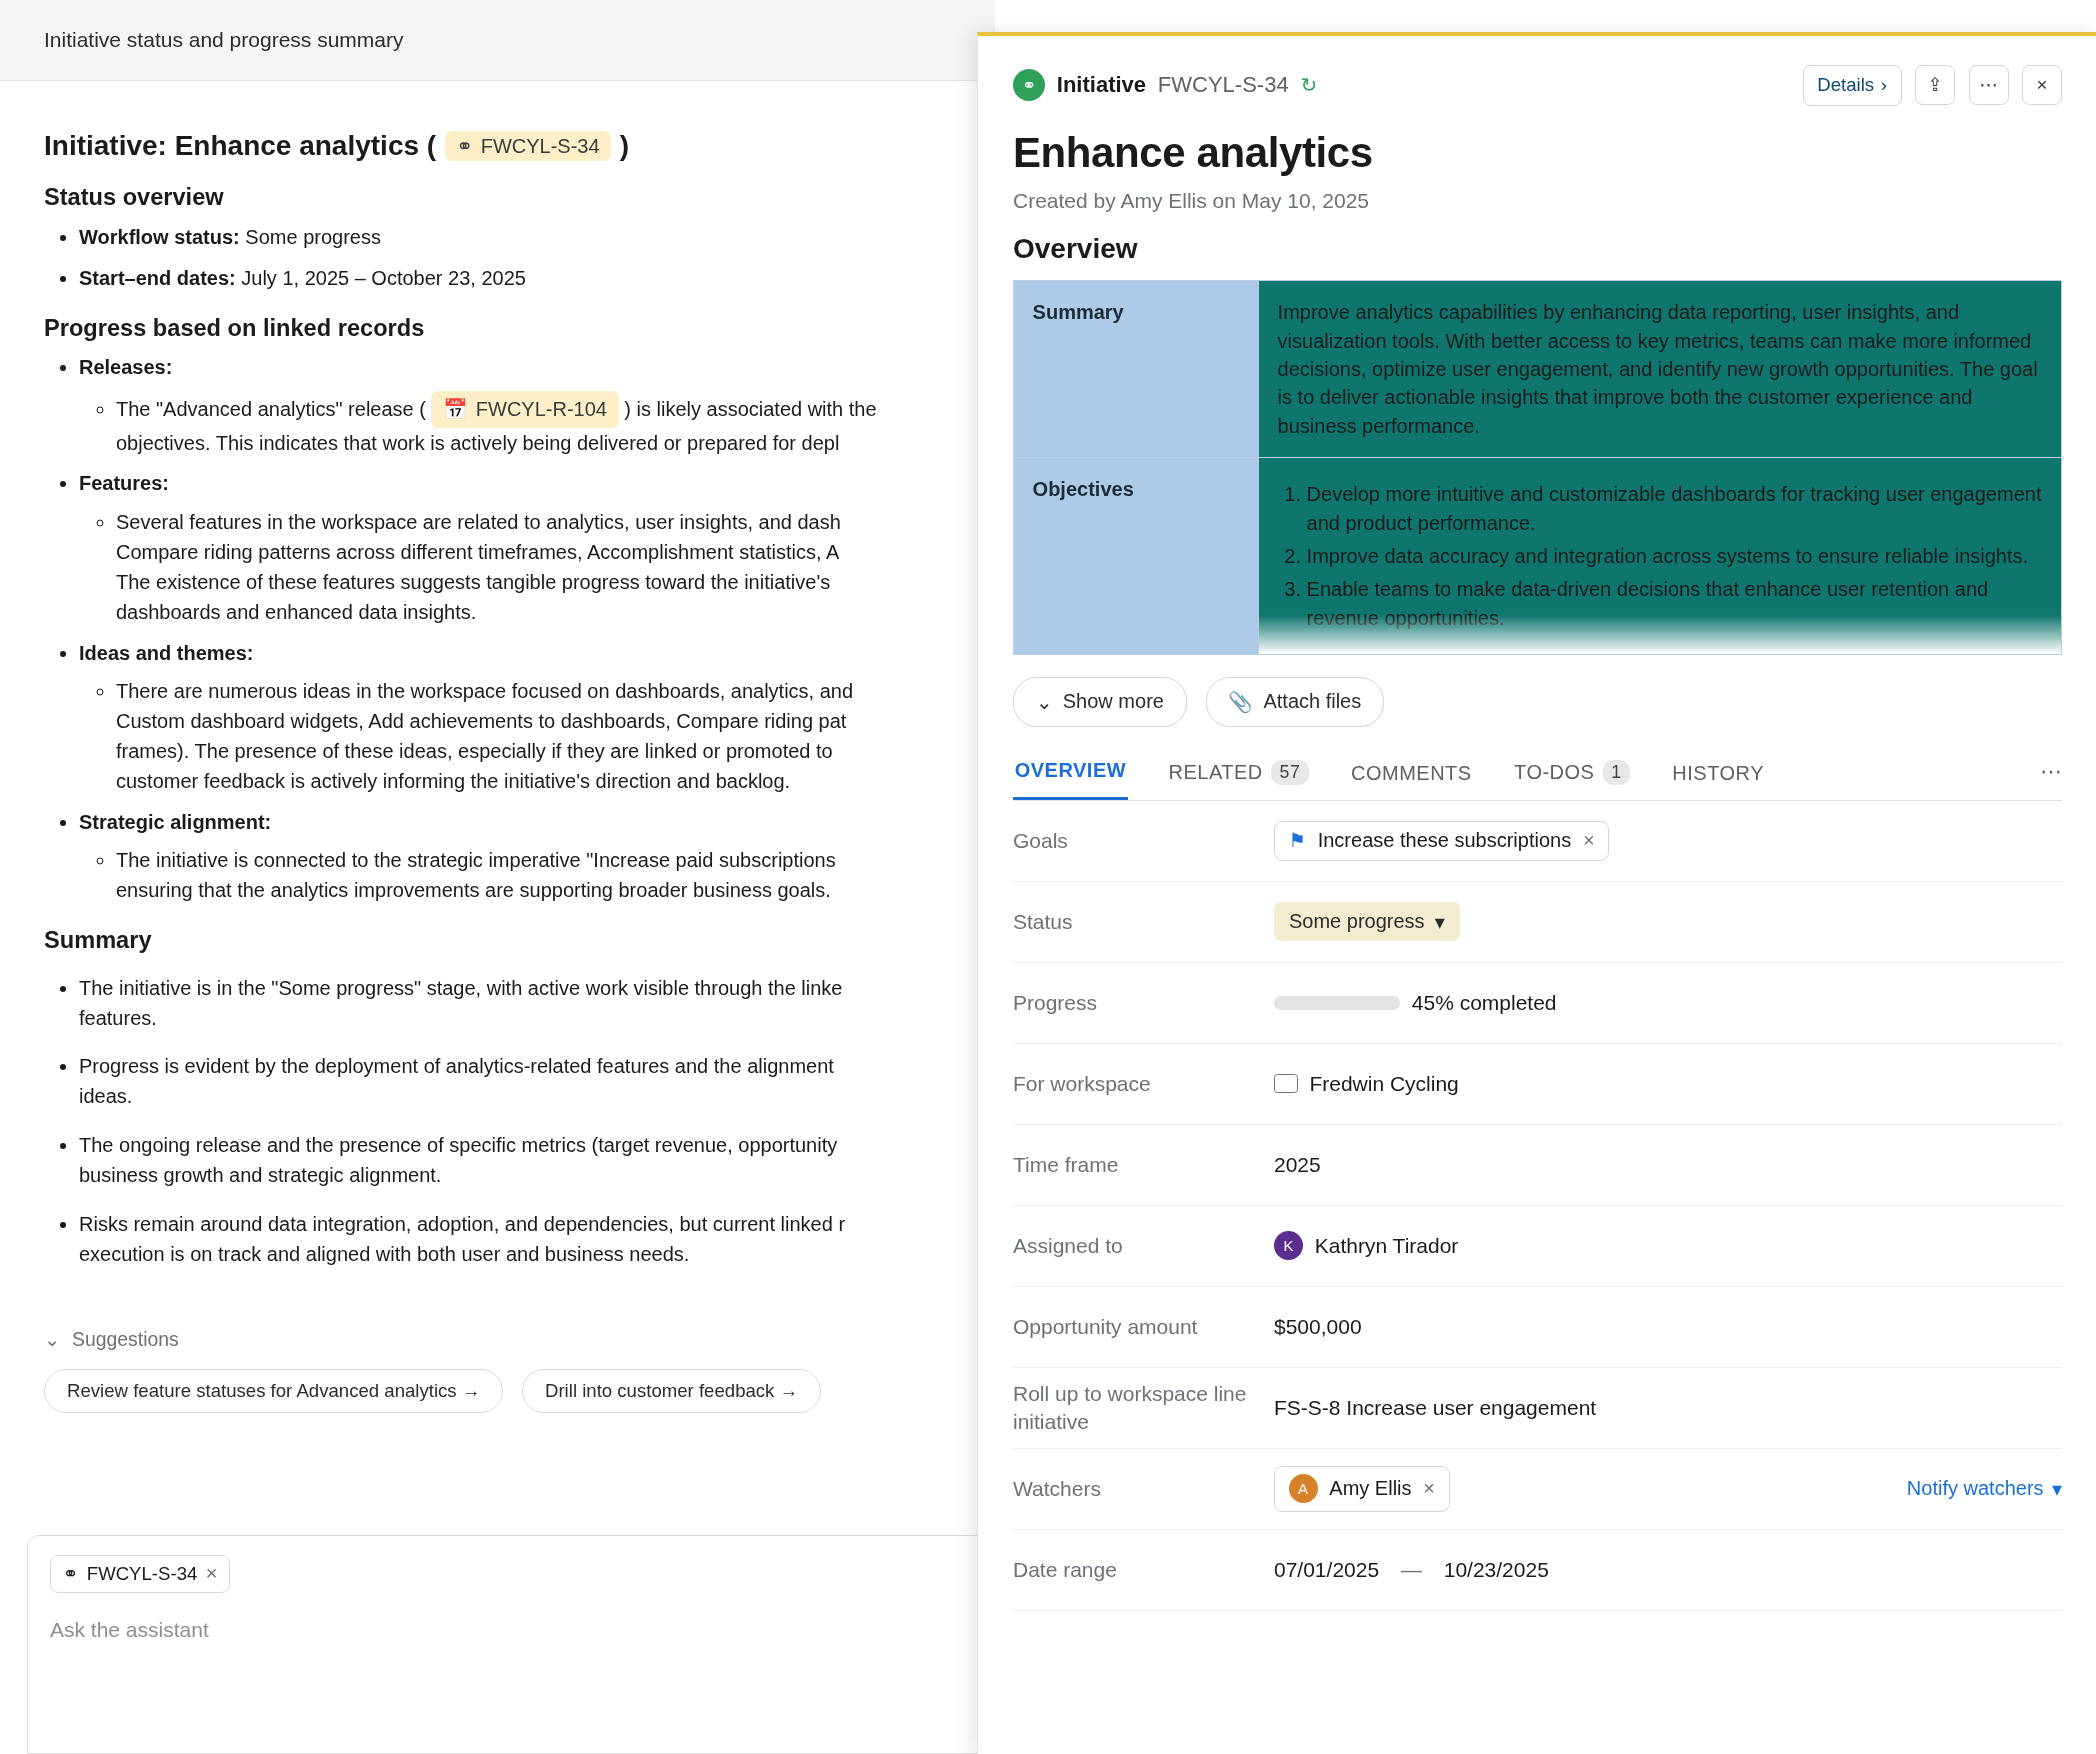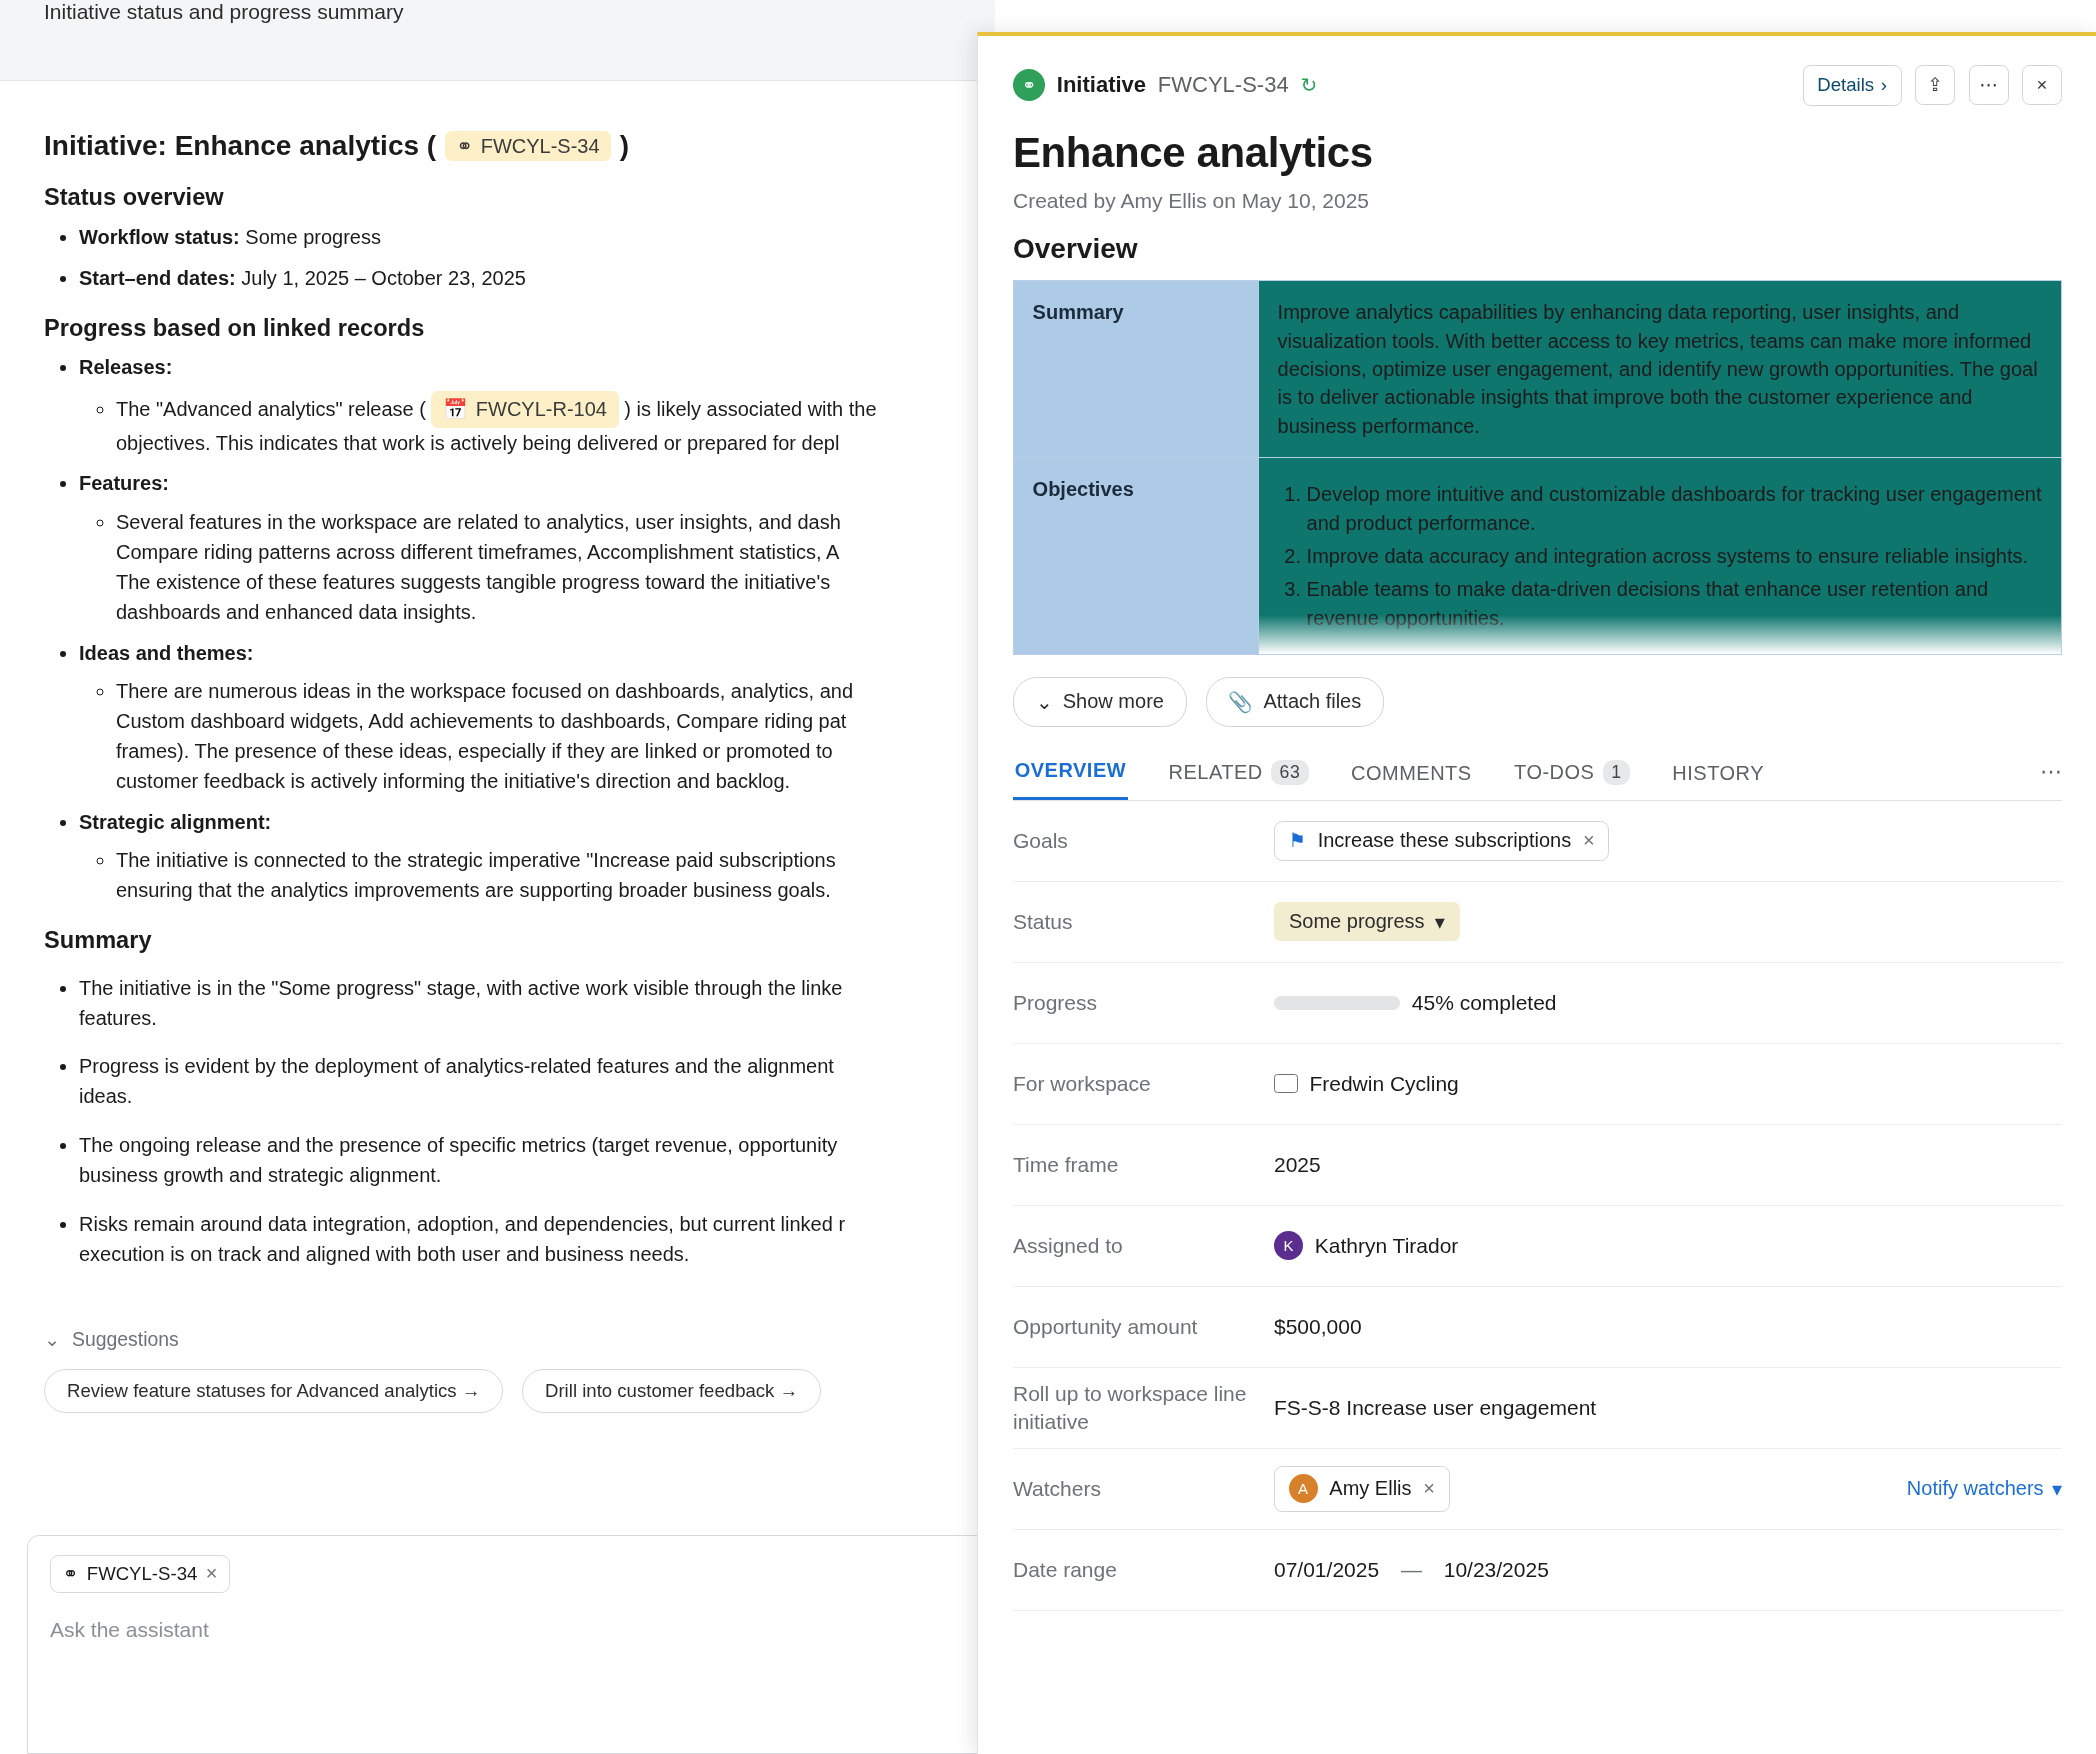--- a/index.html
+++ b/index.html
@@ -13,21 +13,21 @@
     overflow: hidden;
   }
 
   
   #left-pane {
     position: absolute; left:0; top:0; width: 995px; height: 1754px;
     background: #ffffff;
   }
   #left-header {
     height: 81px; background: #f4f5f6; border-bottom: 0.8px solid #e3e4e6;
-    display:flex; padding: 0 44px;
+    display:flex; align-items:center; padding: 0 44px;
   }
   #left-header .title { font-size: 21px; color:#2c2c2c; }
 
   #left-body { padding: 34px 44px 0 44px; }
 
   .doc-h1 { font-size: 28px; font-weight: bold; margin: 15px 0 22px 0; display:flex; align-items:center; gap:8.4px; flex-wrap:wrap;}
   .doc-h2 { font-size: 23.6px; font-weight: bold; margin: 22px 0 11.8px 0; }
 
   .chip {
     display:inline-flex; align-items:center; gap:7.6px;
@@ -333,21 +333,21 @@
       </div>
     </div>
   </div>
 
   <div id="tabs">
     <div class="tab active">
       <span>OVERVIEW</span>
     </div>
     <div class="tab">
       <span>RELATED</span>
-      <span class="count">63</span>
+      <span class="count">57</span>
     </div>
     <div class="tab">
       <span>COMMENTS</span>
     </div>
     <div class="tab">
       <span>TO-DOS</span>
       <span class="count">1</span>
     </div>
     <div class="tab">
       <span>HISTORY</span>

